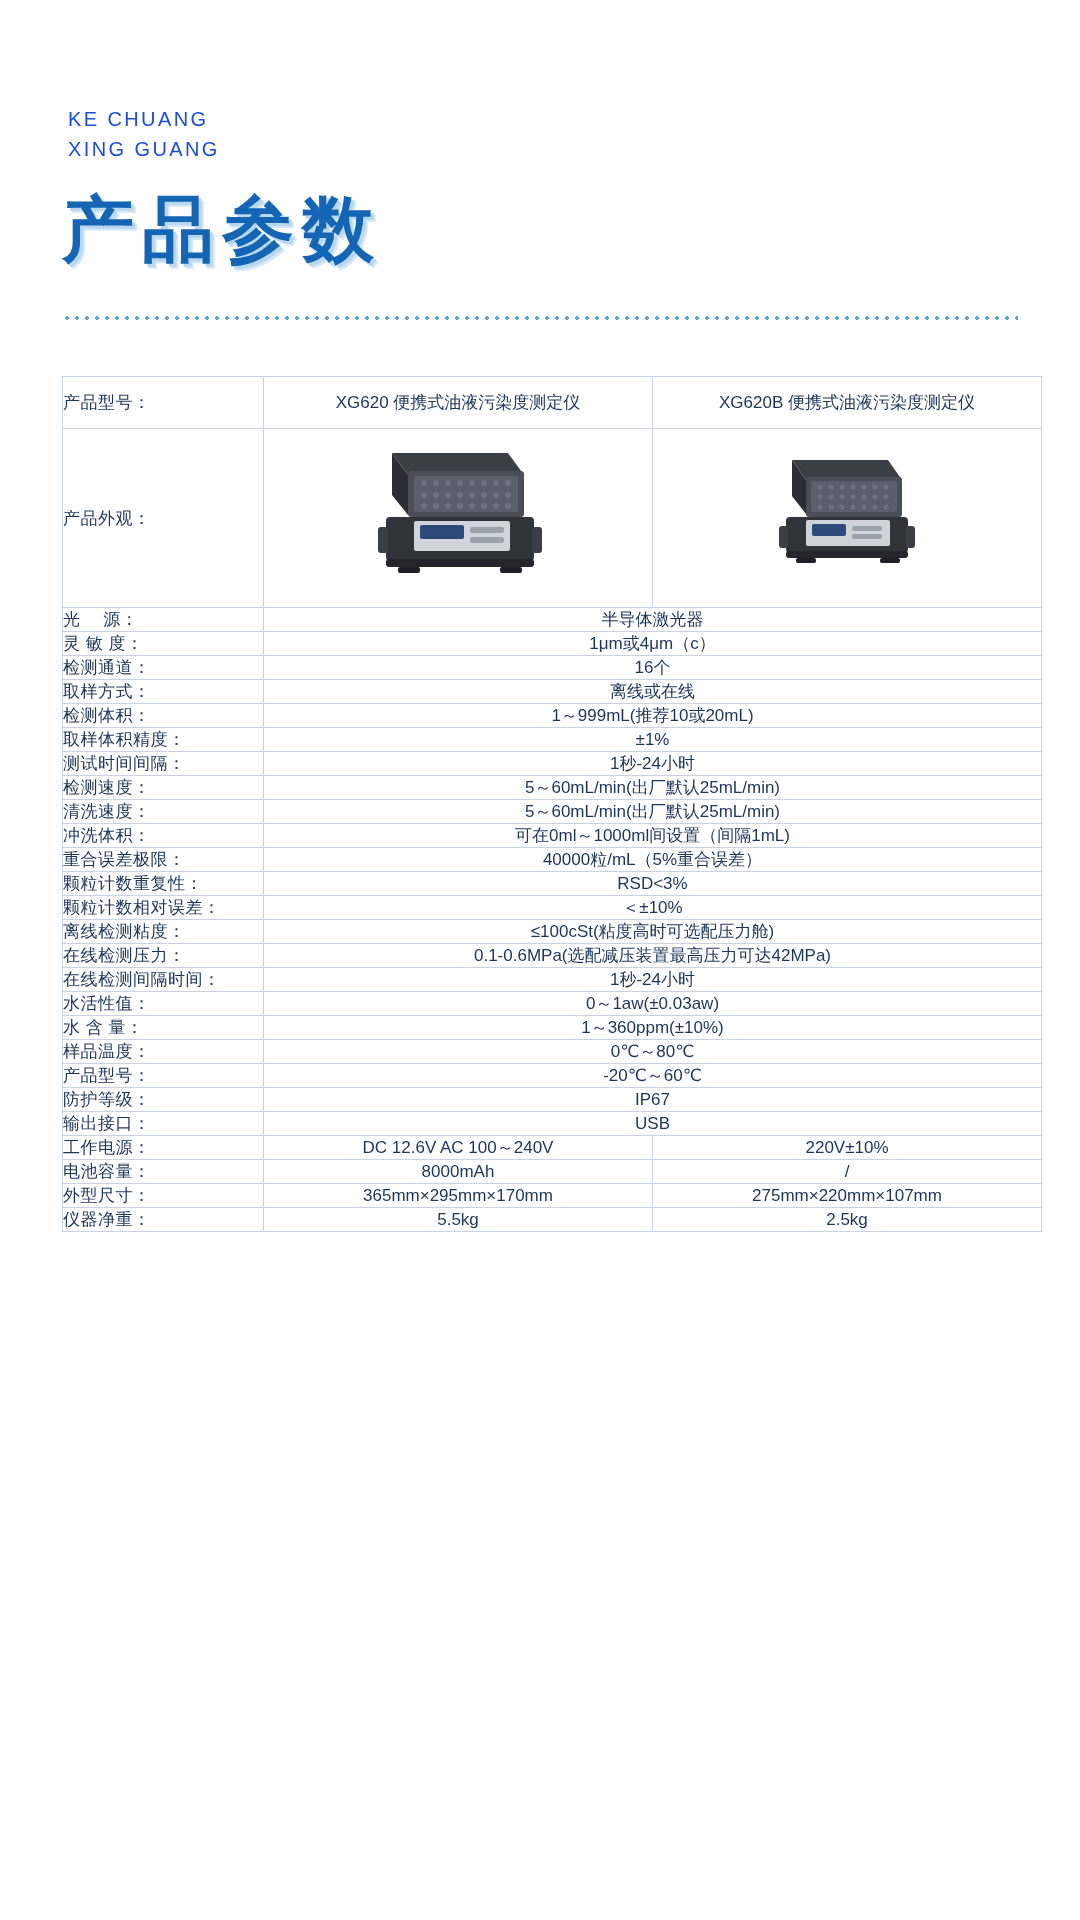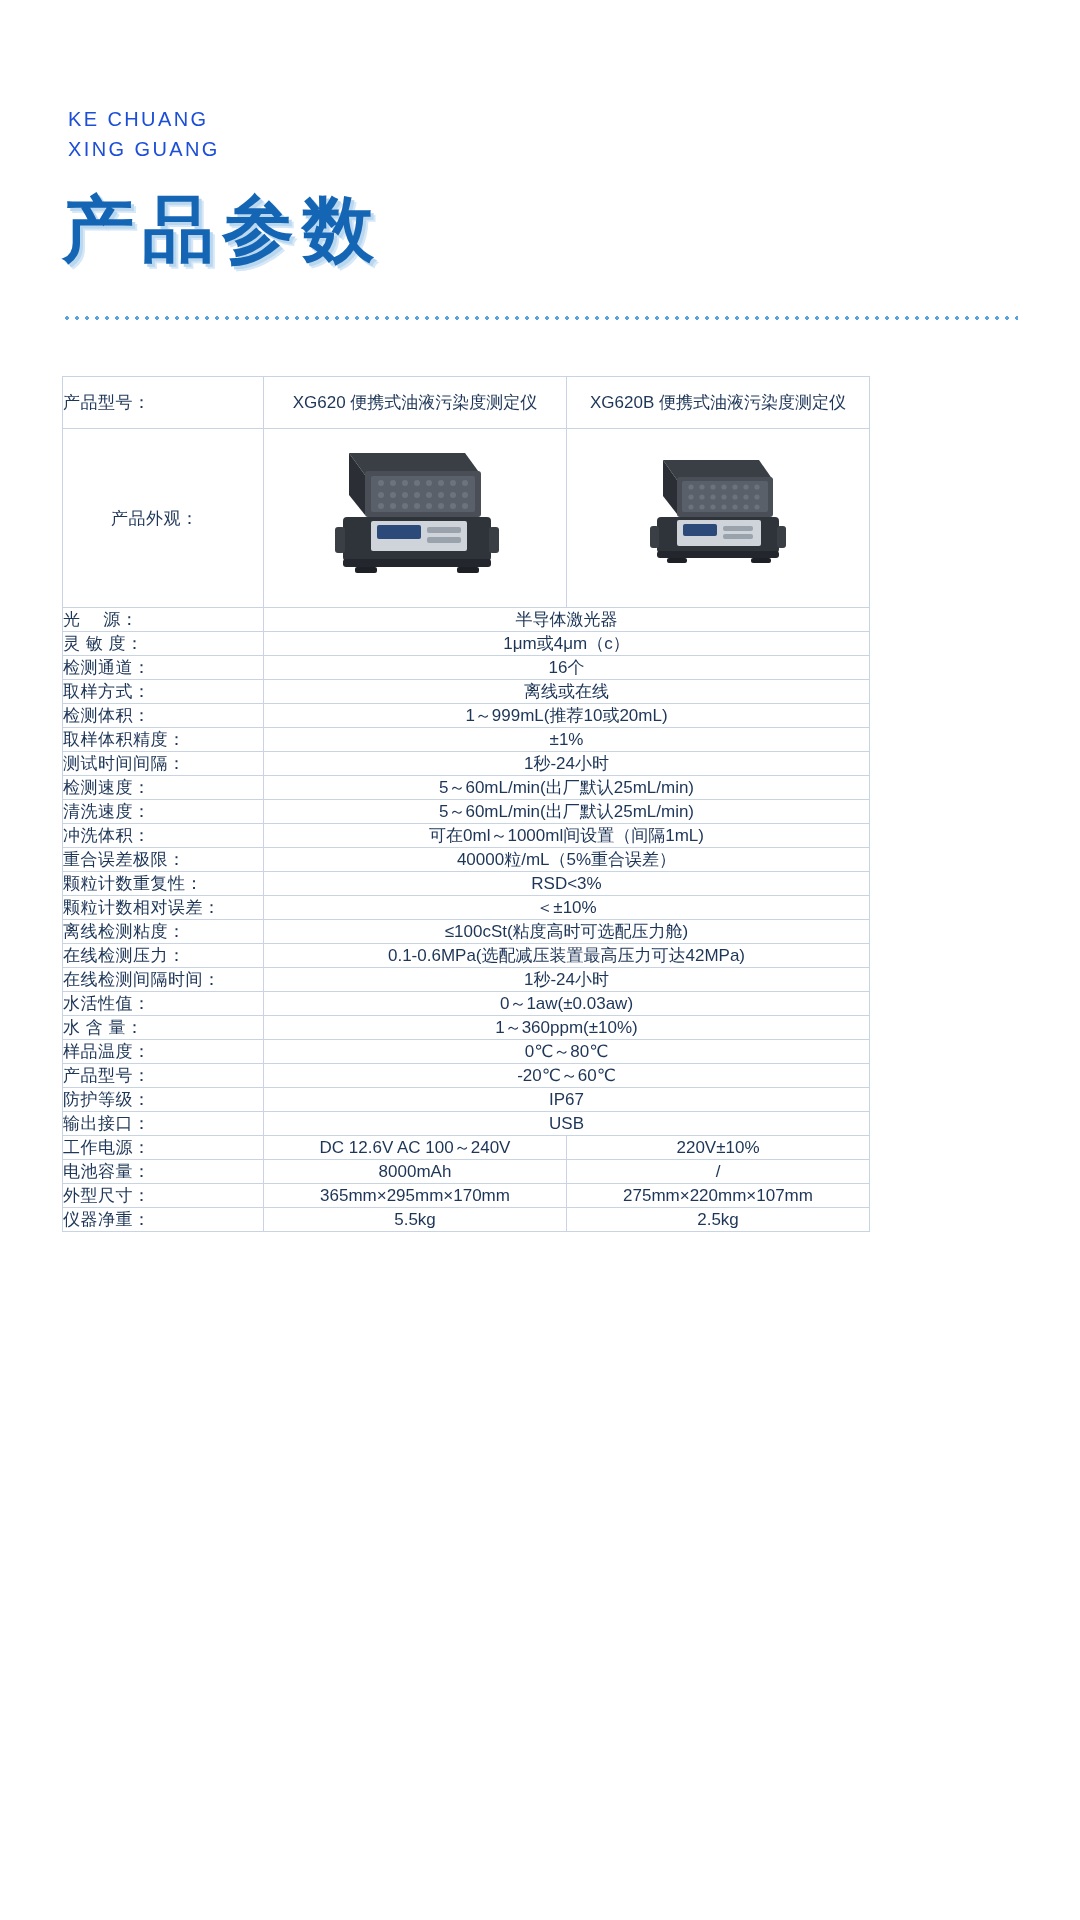--- a/index.html
+++ b/index.html
@@ -61,21 +61,21 @@
 
   
   .table-wrap {
     position: absolute;
     left: 62px;
     top: 376px;
     width: 956px;
   }
   table.spec {
     border-collapse: collapse;
-    width: 808px;
+    width: 980px;
     table-layout: fixed;
   }
   table.spec td {
     border: 1px solid #c9d4e2;
     font-size: 17px;
     color: #1d3557;
     padding: 0;
     vertical-align: middle;
   }
   td.label {
@@ -100,21 +100,20 @@
     font-weight: 400;
   }
   td.imgcell {
     height: 178px;
     text-align: center;
     vertical-align: middle;
     padding: 6px;
   }
   td.label.tall {
     vertical-align: middle;
-    padding-left: 48px;
   }
 
   
   .device {
     display: inline-block;
   }
 </style>
 </head>
 <body>
 

